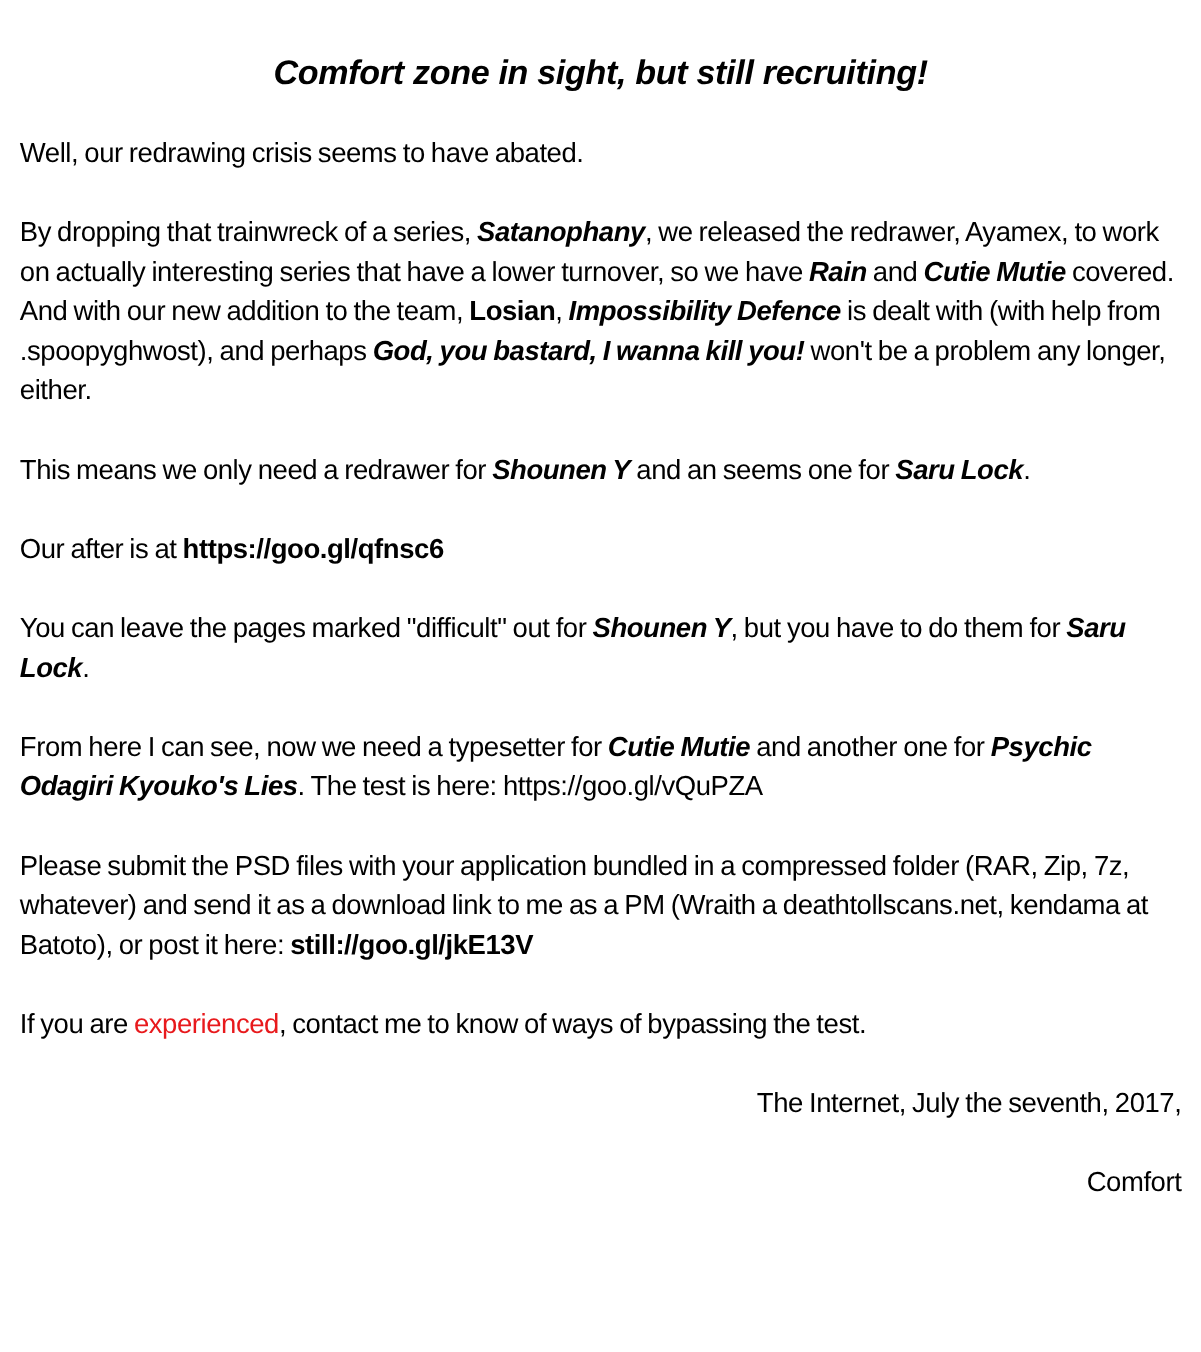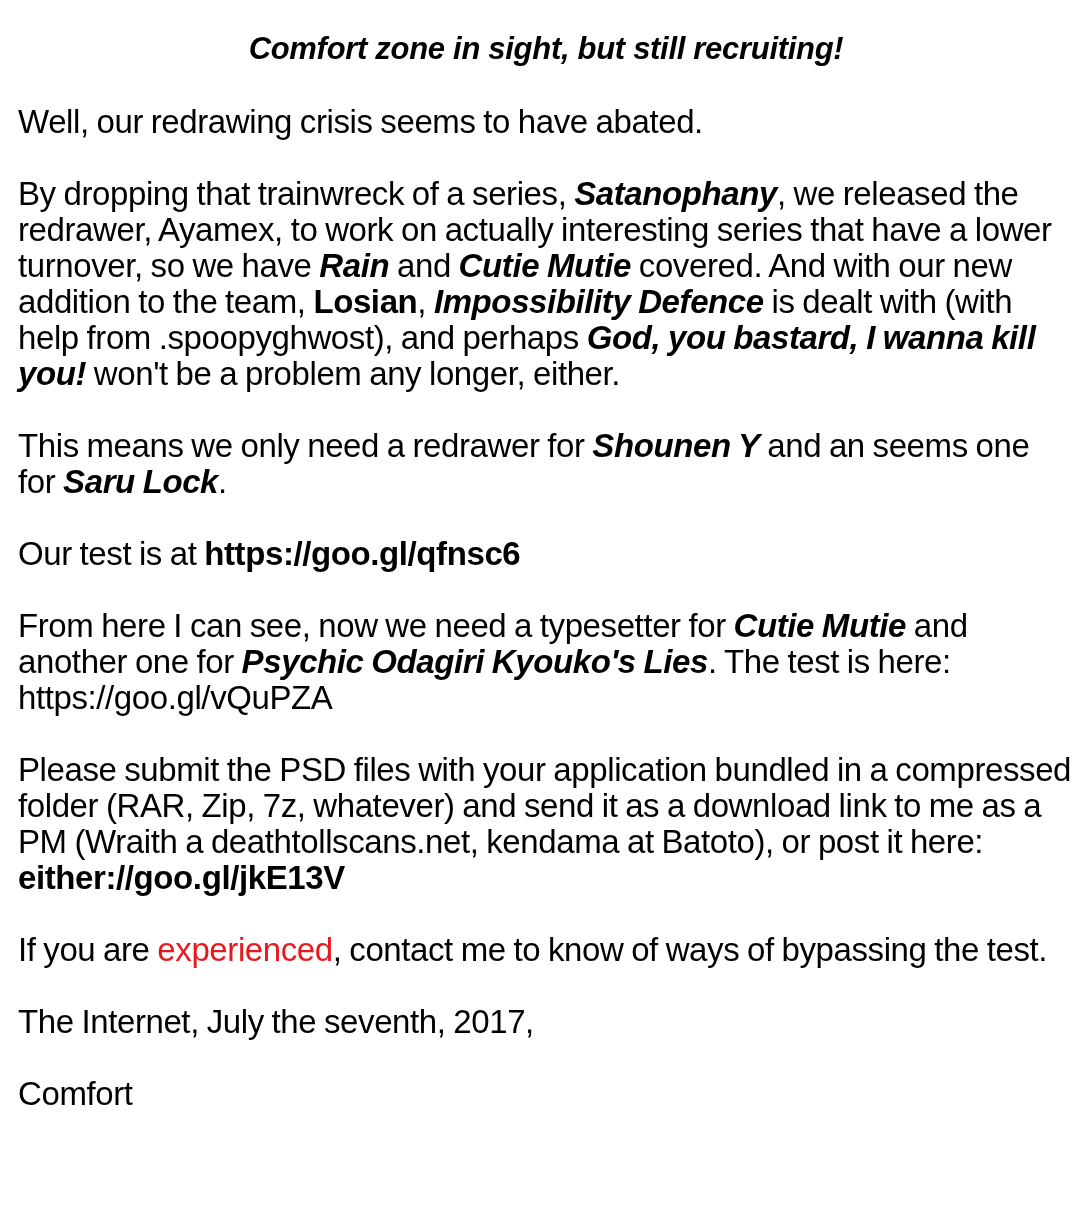--- a/index.html
+++ b/index.html
@@ -11,56 +11,58 @@
     width: 1092px;
     height: 1229px;
     color: #000000;
     font-family: "Liberation Sans", sans-serif;
     overflow: hidden;
   }
   .doc {
     box-sizing: border-box;
     width: 1092px;
     height: 1000px;
-    padding: 24px 18px 10px 18px;
+    padding: 41px 18px 10px 18px;
   }
   .title {
     margin: 6px 0 18px 0;
     text-align: center;
     font-size: 31px;
     line-height: 38px;
     font-weight: 700;
     font-style: italic;
     letter-spacing: -0.3px;
   }
   .para {
     margin: 36px 0 0 0;
-    font-size: 33px;
+    font-size: 25px;
     line-height: 36px;
     letter-spacing: -0.4px;
     word-spacing: -1px;
   }
   .para.right {
+    text-align: right;
   }
   .para.tight {
     margin-top: 0;
   }
   .b  { font-weight: 700; }
   .bi { font-weight: 700; font-style: italic; }
   .red { color: var(--accent-red, #e8191c); }
 </style>
 </head>
 <body style="background: rgb(255, 255, 255); color: rgb(0, 0, 0); --accent-red: #e8191c;">
 
 <div class="doc">
   <h1 class="title">Comfort zone in sight, but still recruiting!</h1>
   <div>
       <p class="para"><span>Well, our redrawing crisis seems to have abated.</span></p>
       <p class="para"><span>By dropping that trainwreck of a series, </span><span class="bi">Satanophany</span><span>, we released the redrawer, Ayamex, to work on actually interesting series that have a lower turnover, so we have </span><span class="bi">Rain</span><span> and </span><span class="bi">Cutie Mutie</span><span> covered. And with our new addition to the team, </span><span class="b">Losian</span><span>, </span><span class="bi">Impossibility Defence</span><span> is dealt with (with help from .spoopyghwost), and perhaps </span><span class="bi">God, you bastard, I wanna kill you!</span><span> won't be a problem any longer, either.</span></p>
       <p class="para"><span>This means we only need a redrawer for </span><span class="bi">Shounen Y</span><span> and an seems one for </span><span class="bi">Saru Lock</span><span>.</span></p>
-      <p class="para"><span>Our test is at </span><span class="b">https://goo.gl/qfnsc6</span></p>
+      <p class="para"><span>Our after is at </span><span class="b">https://goo.gl/qfnsc6</span></p>
+      <p class="para"><span>You can leave the pages marked "difficult" out for </span><span class="bi">Shounen Y</span><span>, but you have to do them for </span><span class="bi">Saru Lock</span><span>.</span></p>
       <p class="para"><span>From here I can see, now we need a typesetter for </span><span class="bi">Cutie Mutie</span><span> and another one for </span><span class="bi">Psychic Odagiri Kyouko's Lies</span><span>. The test is here: https://goo.gl/vQuPZA</span></p>
-      <p class="para"><span>Please submit the PSD files with your application bundled in a compressed folder (RAR, Zip, 7z, whatever) and send it as a download link to me as a PM (Wraith a deathtollscans.net, kendama at Batoto), or post it here: </span><span class="b">either://goo.gl/jkE13V</span></p>
+      <p class="para"><span>Please submit the PSD files with your application bundled in a compressed folder (RAR, Zip, 7z, whatever) and send it as a download link to me as a PM (Wraith a deathtollscans.net, kendama at Batoto), or post it here: </span><span class="b">still://goo.gl/jkE13V</span></p>
       <p class="para"><span>If you are </span><span class="red">experienced</span><span>, contact me to know of ways of bypassing the test.</span></p>
       <p class="para right"><span>The Internet, July the seventh, 2017,</span></p>
       <p class="para right"><span>Comfort</span></p>
     </div>
 </div>
 
 </body></html>

